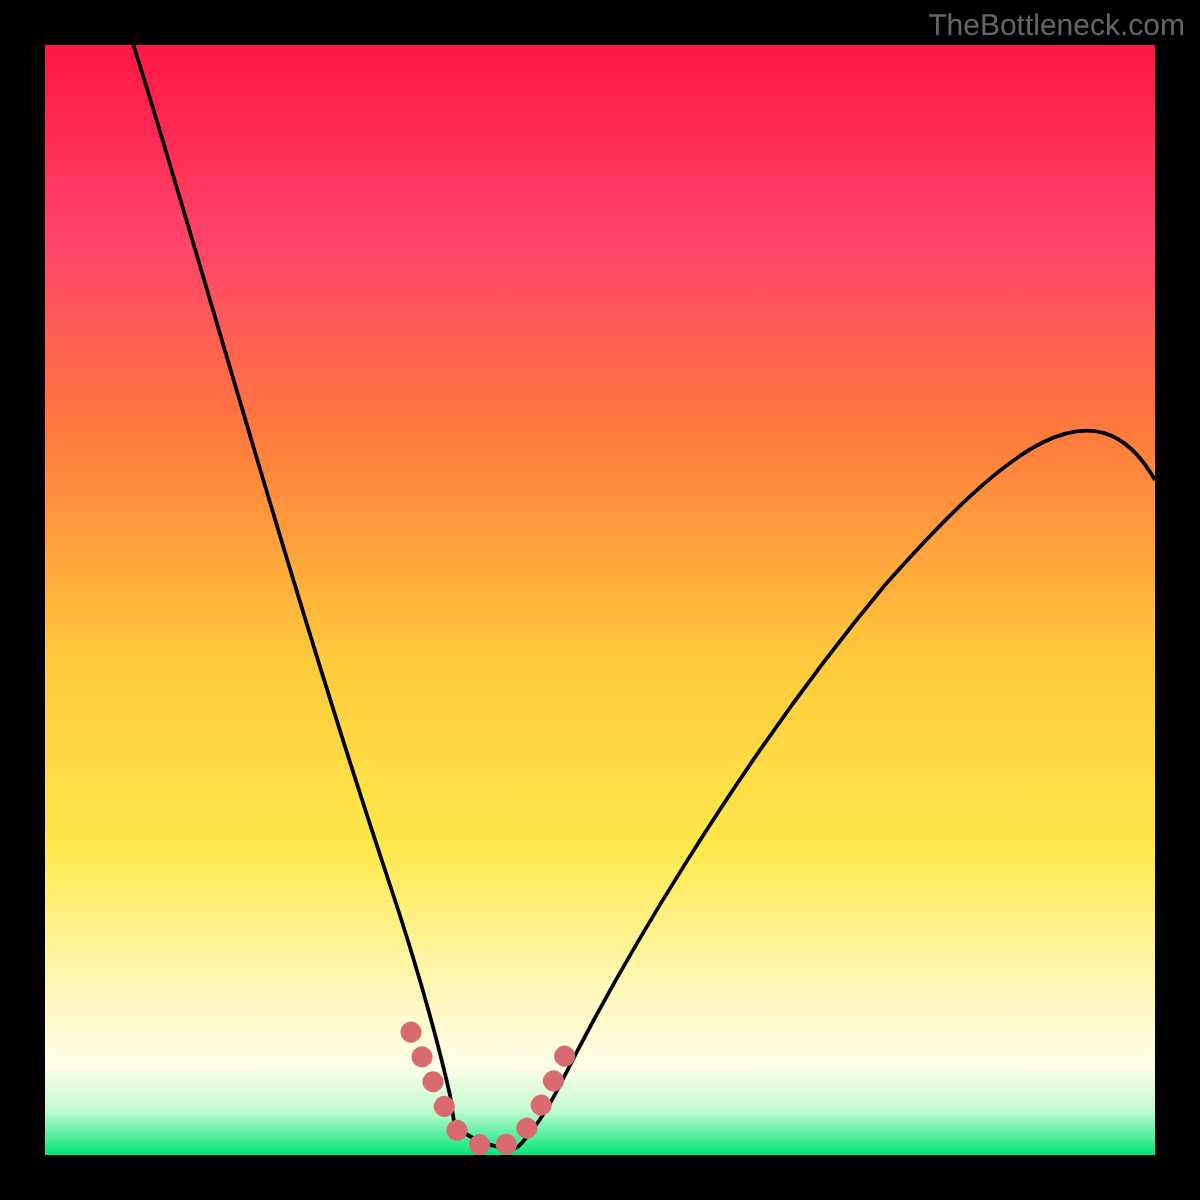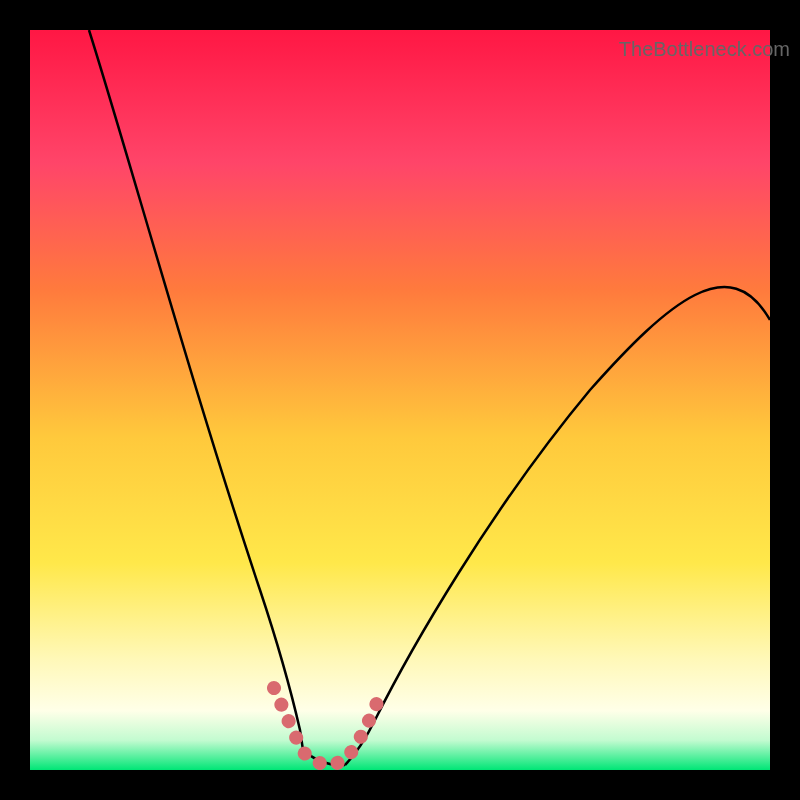--- a/index.html
+++ b/index.html
@@ -18,21 +18,20 @@
     width: 740px;
     height: 740px;
   }
   .watermark {
     position: absolute;
     top: 6px;
     right: 10px;
     color: #666;
     font-size: 20px;
     z-index: 10;
-    margin-top: 32px;
   }
   svg {
     display: block;
   }
 </style>
 </head>
 <body>
 
 <div class="watermark">TheBottleneck.com</div>
 

